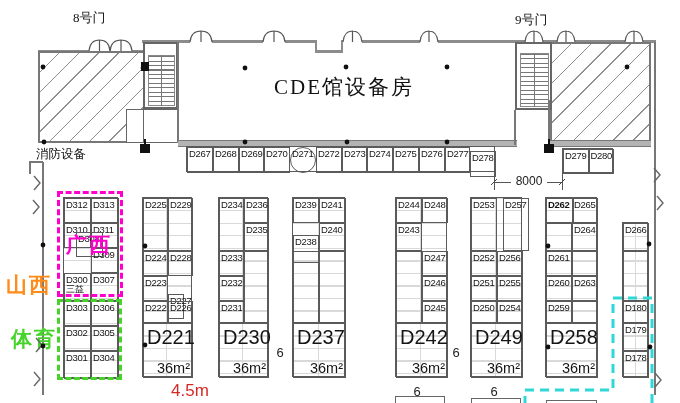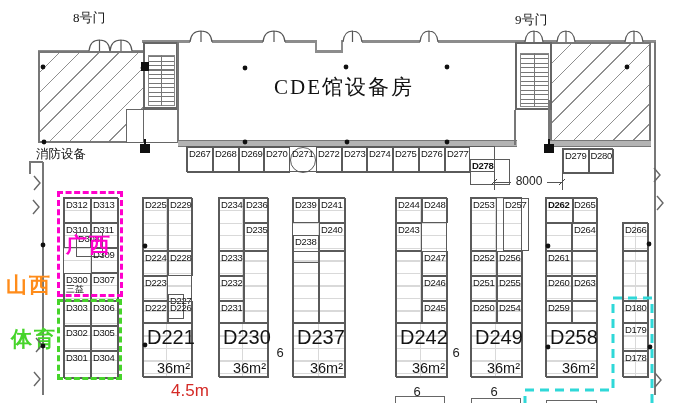--- a/index.html
+++ b/index.html
@@ -89,21 +89,21 @@
         <div class="cell" style="left: 26px; top: 0px; width: 26px; height: 26px;"><span>D268</span></div>
         <div class="cell" style="left: 52px; top: 0px; width: 25px; height: 26px;"><span>D269</span></div>
         <div class="cell" style="left: 77px; top: 0px; width: 26px; height: 26px;"><span>D270</span></div>
         <div class="cell" style="left: 103px; top: 0px; width: 26px; height: 26px; border-radius: 13px;"><span>D271</span></div>
         <div class="cell" style="left: 129px; top: 0px; width: 26px; height: 26px;"><span>D272</span></div>
         <div class="cell" style="left: 155px; top: 0px; width: 25px; height: 26px;"><span>D273</span></div>
         <div class="cell" style="left: 180px; top: 0px; width: 26px; height: 26px;"><span>D274</span></div>
         <div class="cell" style="left: 206px; top: 0px; width: 26px; height: 26px;"><span>D275</span></div>
         <div class="cell" style="left: 232px; top: 0px; width: 26px; height: 26px;"><span>D276</span></div>
         <div class="cell" style="left: 258px; top: 0px; width: 25px; height: 26px;"><span>D277</span></div>
-        <div class="cell" style="left: 283px; top: 12px; width: 40px; height: 26px; font-weight: bold;"><span>D278</span></div>
+        <div class="cell" style="left: 283px; top: 4px; width: 26px; height: 26px;"><span>D278</span></div>
       </div>
       <div class="block" style="left: 562px; top: 148px; width: 51px; height: 25px;">
         <div class="cell" style="left: 0px; top: 0px; width: 25.5px; height: 25px;"><span>D279</span></div>
         <div class="cell" style="left: 25.5px; top: 0px; width: 25.5px; height: 25px;"><span>D280</span></div>
       </div>
       <div class="block grid" style="left: 63px; top: 197px; width: 55px; height: 181px;">
         <div class="cell" style="left: 0px; top: 0px; width: 27px; height: 25px;"><span>D312</span></div>
         <div class="cell" style="left: 27px; top: 0px; width: 28px; height: 25px;"><span>D313</span></div>
         <div class="cell" style="left: 0px; top: 25px; width: 27px; height: 25px;"><span>D310</span></div>
         <div class="cell" style="left: 27px; top: 25px; width: 28px; height: 25px;"><span>D311</span></div>

